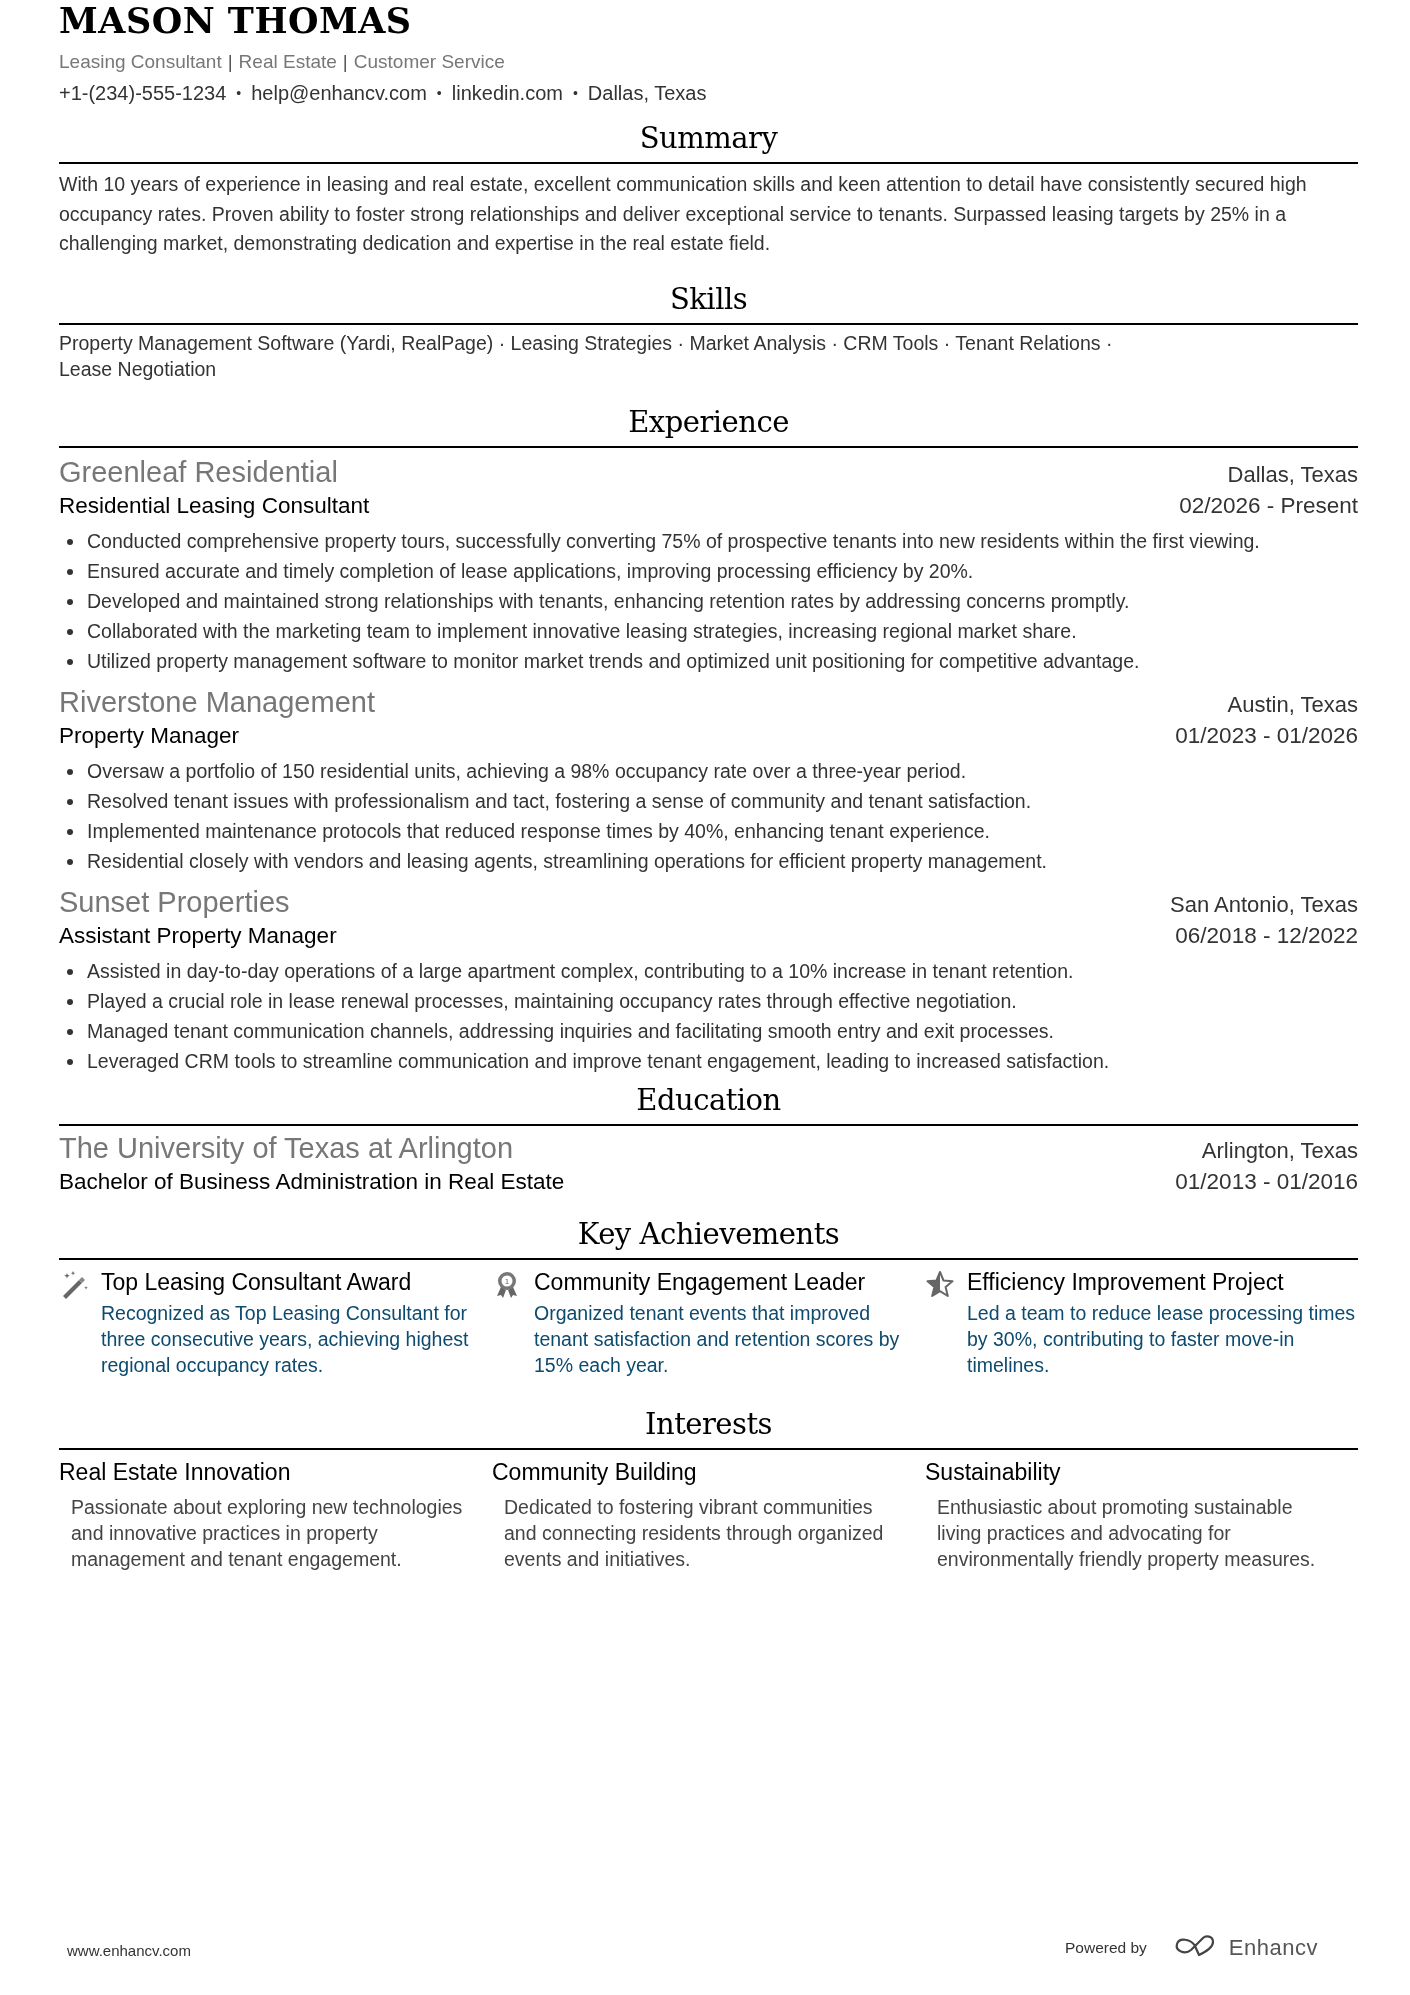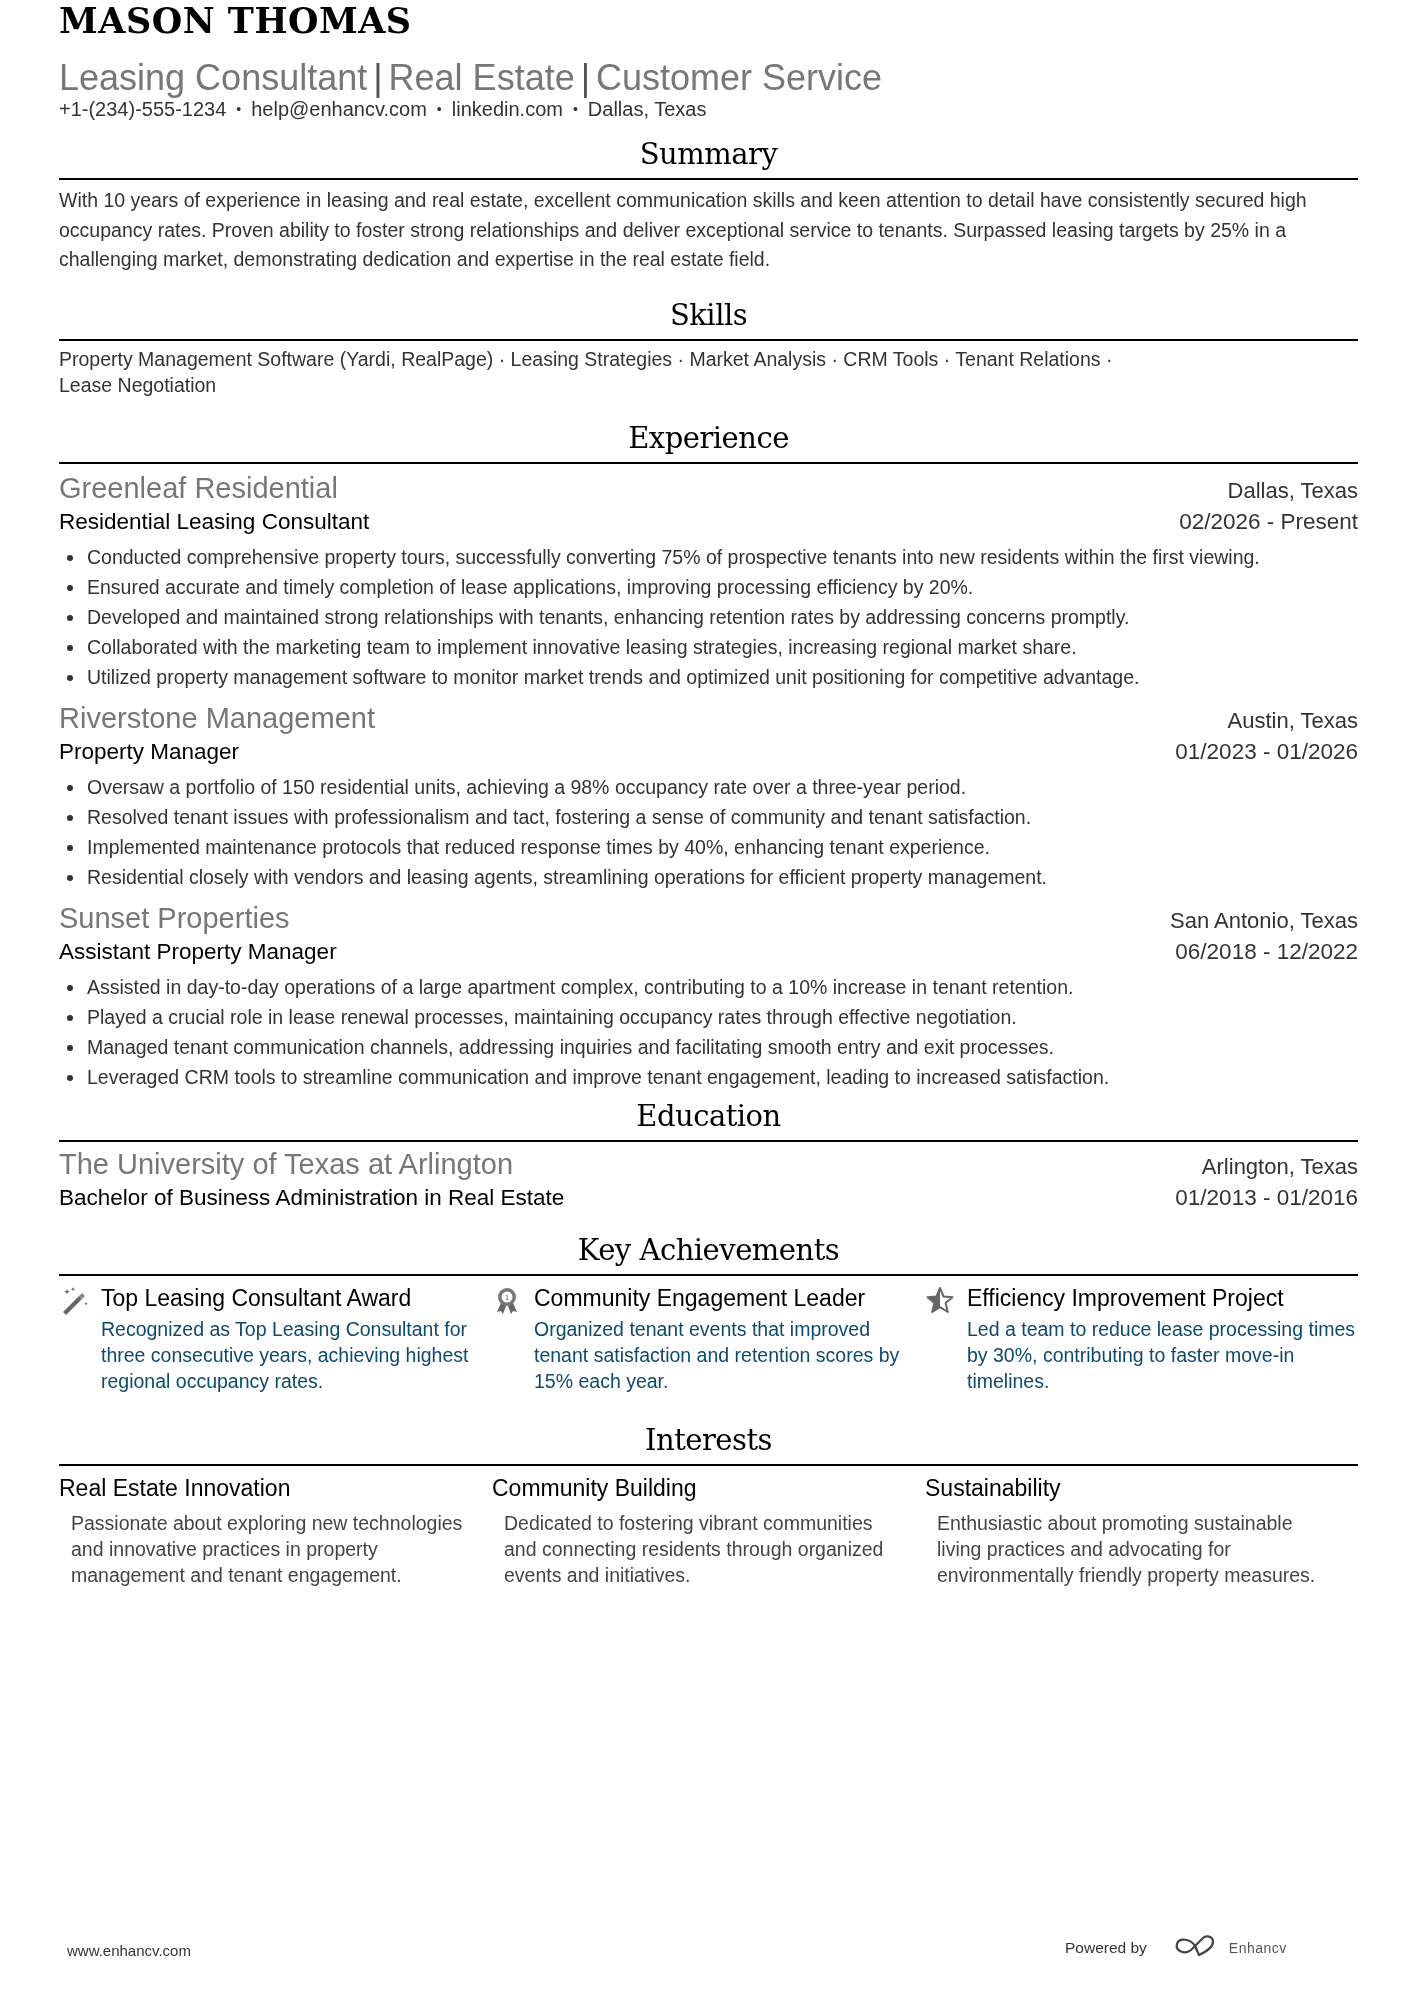--- a/index.html
+++ b/index.html
@@ -7,21 +7,21 @@
   body {
     width: 1410px; height: 1995px; position: relative; overflow: hidden;
     font-family: "Liberation Sans", "DejaVu Sans", sans-serif; color: #333333;
   }
   .page { position: absolute; left: 59px; top: 0; width: 1299px; }
   .header { text-align: left; }
   .name {
     font-family: "DejaVu Serif", "Liberation Serif", serif; font-weight: bold;
     font-size: 35px; color: #000; letter-spacing: 0.5px; line-height: 42px;
   }
-  .headline { font-size: 36px; color: #777777; line-height: 36px; margin-top: 18px; }
+  .headline { font-size: 19px; color: #777777; line-height: 36px; margin-top: 2px; }
   .headline .sep { color: #555; padding: 0 6px; }
   .contacts { font-size: 20px; color: #333; line-height: 26px; margin-top: 0px; }
   .contacts .dot { padding: 0 10px; font-size: 14px; vertical-align: 2px; color:#333; }
 
   .section-title {
     font-family: "DejaVu Serif", "Liberation Serif", serif; font-size: 29px;
     color: #000; text-align: center; line-height: 36px; font-weight: normal;
     letter-spacing: -0.5px;
   }
   .section-rule { border-top: 2px solid #000; height: 0; }
@@ -49,21 +49,21 @@
   .ach-desc { font-size: 19.5px; color: #0c4a6e; line-height: 26px; margin-top: 2px; }
 
   .int-grid { display: flex; margin-top: 6px; }
   .int { width: 443px; padding-right: 20px; }
   .int-title { font-size: 23px; color: #000; line-height: 32px; }
   .int-desc { font-size: 19.5px; color: #444; line-height: 26px; margin-top: 6px; margin-left: 12px; }
 
   .footer-left { position: absolute; left: 67px; top: 1942px; font-size: 15px; color: #333; }
   .footer-right { position: absolute; left: 1065px; top: 1934px; display: flex; align-items: center; }
   .powered { font-size: 15.5px; color: #333; margin-right: 26px; }
-  .brand { font-size: 14px; color: #555; margin-left: 10px; letter-spacing: 0.5px; }
+  .brand { font-size: 22px; color: #555; margin-left: 10px; letter-spacing: 0.5px; }
 </style>
 </head>
 <body>
 
 <div class="page">
 
   <div class="header">
     <div class="name">MASON THOMAS</div>
     <div class="headline">
       <span>Leasing Consultant</span><span class="sep">|</span><span>Real Estate</span><span class="sep">|</span><span>Customer Service</span>

